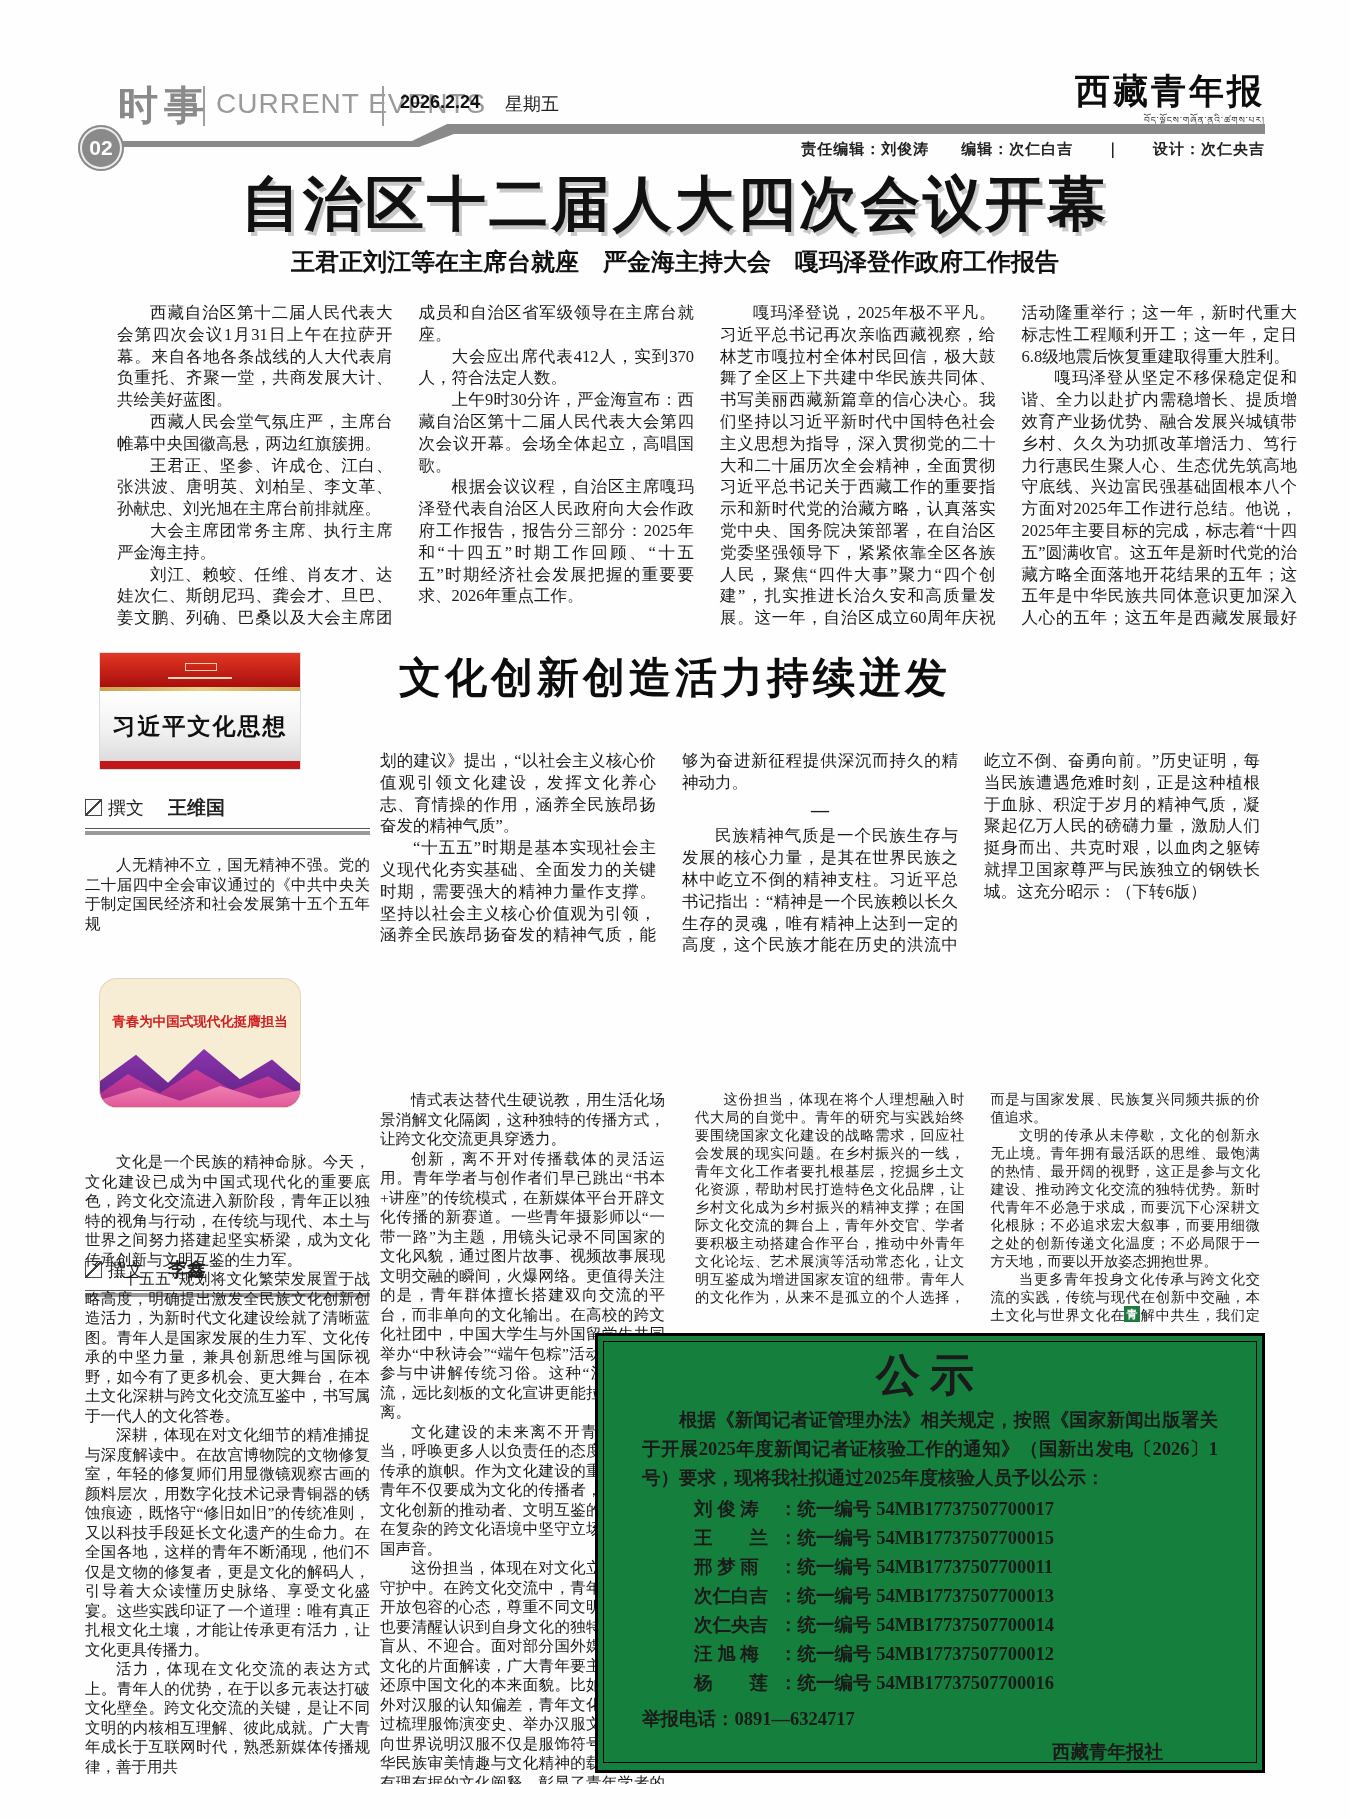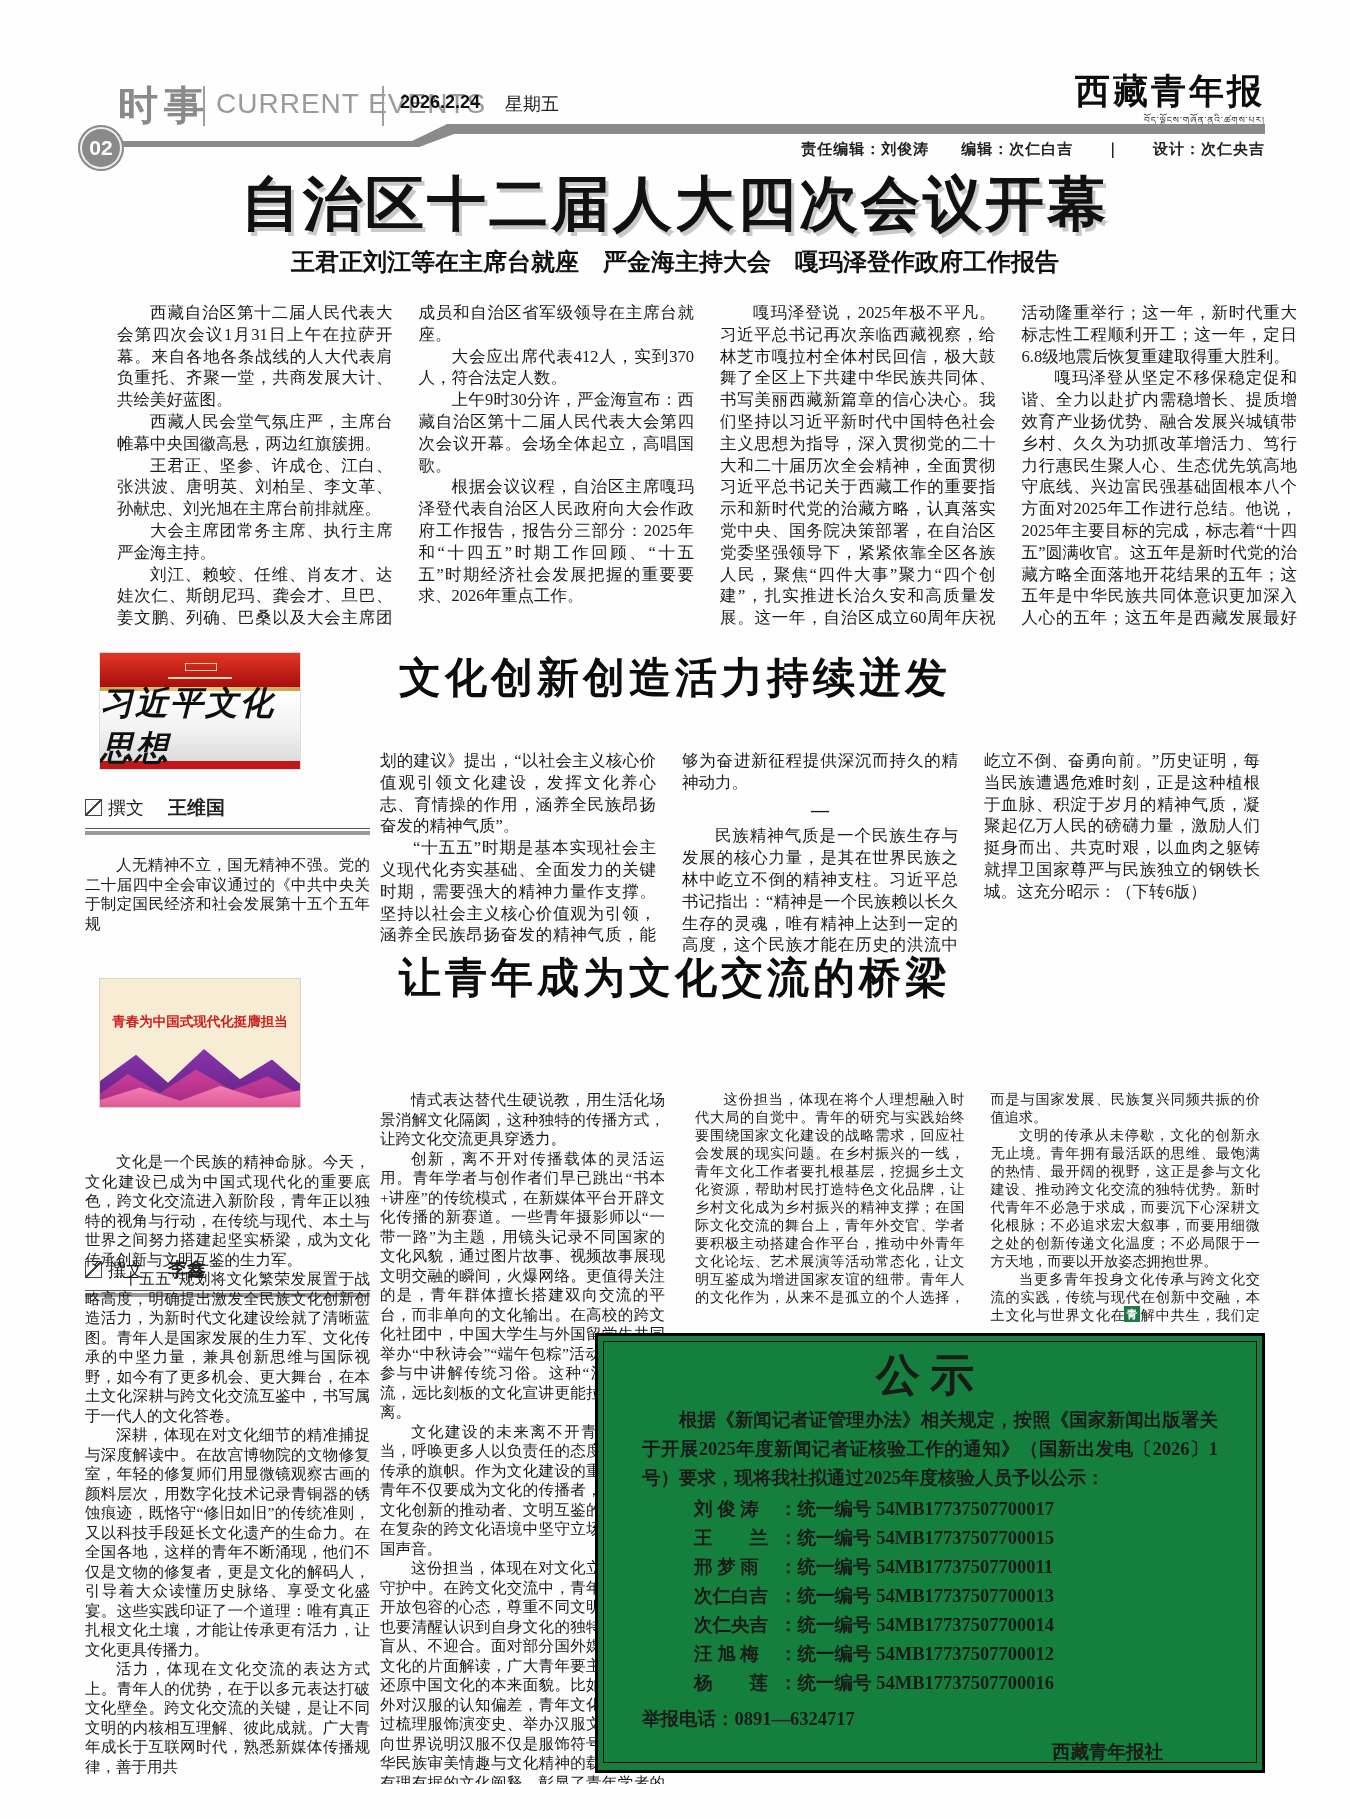--- a/index.html
+++ b/index.html
@@ -44,23 +44,23 @@
   .side-text p{margin:0;text-indent:2em;}
   
   .img1{width:200px;height:116px;box-shadow:0 0 0 1px #ddd;overflow:hidden;}
   .img1 .banner{height:34px;background:linear-gradient(180deg,#e23723,#a80e0e);position:relative;}
   .img1 .gate{position:absolute;left:50%;top:8px;width:64px;height:16px;transform:translateX(-50%);
        border-bottom:2px solid rgba(255,235,200,.9);}
   .img1 .gate::before{content:"";position:absolute;left:17px;top:2px;width:30px;height:6px;border:1px solid rgba(255,235,200,.85);}
   .img1 .gold{height:4px;background:linear-gradient(90deg,#caa24a,#e8cf8a,#caa24a);}
   .img1 .field{height:70px;background:linear-gradient(180deg,#ffffff 0%,#f2f2f2 55%,#dcdcdc 100%);
        display:flex;align-items:center;justify-content:center;}
-  .img1 .calli{font-size:33px;font-weight:900;font-style:italic;letter-spacing:2px;color:#101010;}
+  .img1 .calli{font-size:23px;font-weight:900;letter-spacing:2px;color:#101010;}
   .img1 .redline{height:8px;background:#c01818;}
-  .img2{width:200px;height:128px;background:#f7ecd4;position:relative;overflow:hidden;box-shadow:0 0 0 1px #e3d6b8;}
+  .img2{width:200px;height:128px;background:#f7ecd4;position:relative;overflow:hidden;box-shadow:0 0 0 1px #e3d6b8;border-radius:17px;}
   .img2 .slogan{position:absolute;top:34px;left:0;right:0;text-align:center;color:#d01f1f;
        font-family:"Liberation Sans",sans-serif;font-weight:900;font-size:13.5px;white-space:nowrap;}
   .img2 .m1,.img2 .m2,.img2 .m3{position:absolute;bottom:0;left:0;right:0;}
   .img2 .m1{height:58px;background:linear-gradient(180deg,#8a34ad,#5f2280);clip-path:polygon(0 55%,18% 10%,34% 58%,52% 0,70% 52%,86% 18%,100% 60%,100% 100%,0 100%);}
   .img2 .m2{height:44px;background:linear-gradient(180deg,#d8439c,#a02a86);clip-path:polygon(0 70%,14% 25%,30% 68%,48% 15%,66% 62%,84% 30%,100% 72%,100% 100%,0 100%);}
   .img2 .m3{height:28px;background:linear-gradient(180deg,#f58ab8,#e05a9a);clip-path:polygon(0 75%,20% 30%,40% 78%,60% 25%,80% 70%,100% 40%,100% 100%,0 100%);}
   
   .endmark{display:inline-block;width:16px;height:16px;background:#1e7a40;color:#fff;font-size:11px;line-height:16px;
        text-align:center;font-weight:700;}
   
@@ -133,21 +133,20 @@
       <p class="divider">—</p>
       <p>民族精神气质是一个民族生存与发展的核心力量，是其在世界民族之林中屹立不倒的精神支柱。习近平总书记指出：“精神是一个民族赖以长久生存的灵魂，唯有精神上达到一定的高度，这个民族才能在历史的洪流中屹立不倒、奋勇向前。”历史证明，每当民族遭遇危难时刻，正是这种植根于血脉、积淀于岁月的精神气质，凝聚起亿万人民的磅礴力量，激励人们挺身而出、共克时艰，以血肉之躯铸就捍卫国家尊严与民族独立的钢铁长城。这充分昭示：（下转6版）</p>
     </div>
 
   <div class="abs img2" style="left:100px;top:945px;">
     <div class="slogan">青春为中国式现代化挺膺担当</div>
     <div class="m1"></div>
     <div class="m2"></div>
     <div class="m3"></div>
   </div>
-  <div class="abs sub-head" style="left:85px;top:950px;width:1180px;">让青年成为文化交流的桥梁</div>
   <div class="abs byline" style="left:85px;top:1095px;width:285px;">
     <span class="pen"></span><span>撰文</span><b>李鑫</b>
   </div>
   <div class="abs side-text" style="left:85px;top:1152px;width:285px;height:632px;">
       <p>文化是一个民族的精神命脉。今天，文化建设已成为中国式现代化的重要底色，跨文化交流进入新阶段，青年正以独特的视角与行动，在传统与现代、本土与世界之间努力搭建起坚实桥梁，成为文化传承创新与文明互鉴的生力军。</p>
       <p>“十五五”规划将文化繁荣发展置于战略高度，明确提出激发全民族文化创新创造活力，为新时代文化建设绘就了清晰蓝图。青年人是国家发展的生力军、文化传承的中坚力量，兼具创新思维与国际视野，如今有了更多机会、更大舞台，在本土文化深耕与跨文化交流互鉴中，书写属于一代人的文化答卷。</p>
       <p>深耕，体现在对文化细节的精准捕捉与深度解读中。在故宫博物院的文物修复室，年轻的修复师们用显微镜观察古画的颜料层次，用数字化技术记录青铜器的锈蚀痕迹，既恪守“修旧如旧”的传统准则，又以科技手段延长文化遗产的生命力。在全国各地，这样的青年不断涌现，他们不仅是文物的修复者，更是文化的解码人，引导着大众读懂历史脉络、享受文化盛宴。这些实践印证了一个道理：唯有真正扎根文化土壤，才能让传承更有活力，让文化更具传播力。</p>
       <p>活力，体现在文化交流的表达方式上。青年人的优势，在于以多元表达打破文化壁垒。跨文化交流的关键，是让不同文明的内核相互理解、彼此成就。广大青年成长于互联网时代，熟悉新媒体传播规律，善于用共</p>
     </div>
   <div class="abs side-text" style="left:380px;top:1090px;width:285px;height:694px;">

